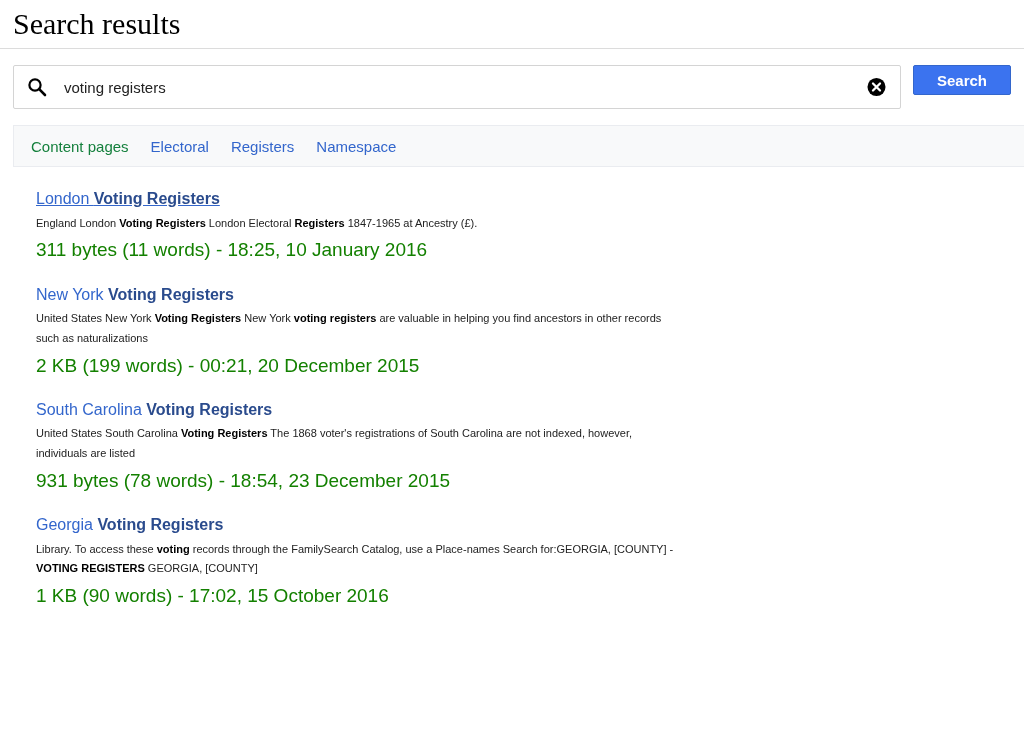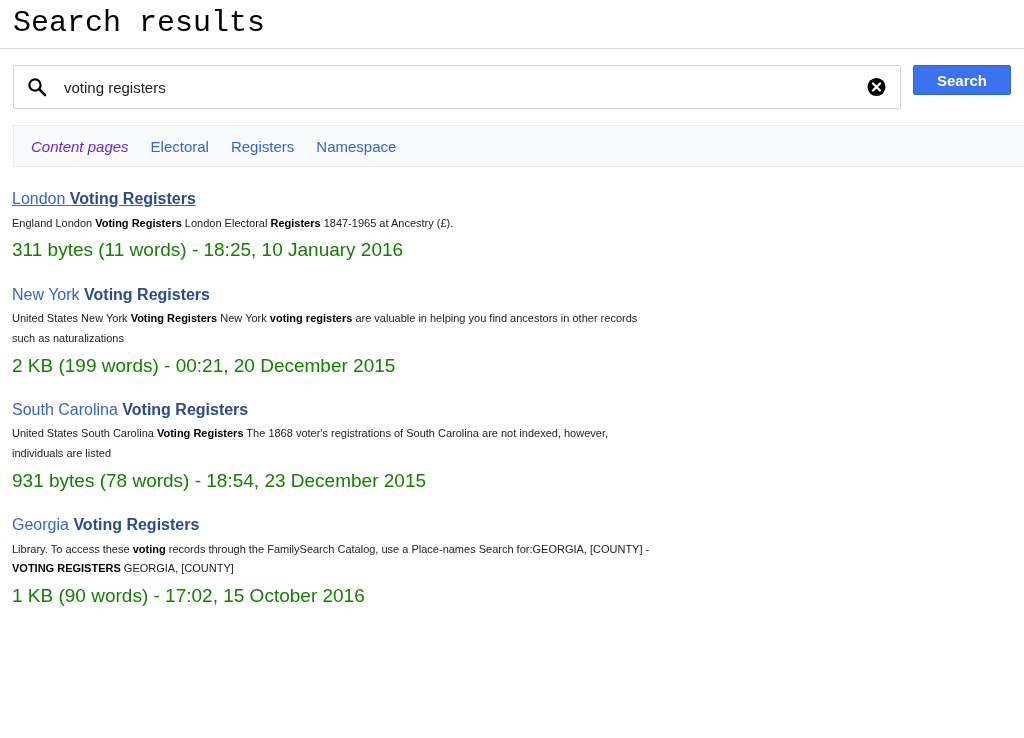--- a/index.html
+++ b/index.html
@@ -11,21 +11,21 @@
     width: 1024px;
     height: 738px;
     overflow: hidden;
     font-family: "Liberation Sans", sans-serif;
     color: #222222;
     -webkit-font-smoothing: antialiased;
   }
 
   
   .page-heading {
-    font-family: Liberation Mono, monospace;
+    font-family: Liberation Serif, serif;
     font-size: 30px;
     font-weight: normal;
     line-height: 1.1;
     color: #000000;
     margin: 0;
     padding: 7px 0 8px 13px;
     border-bottom: 1px solid #dcdcdc;
   }
 
   
@@ -109,28 +109,27 @@
     box-sizing: border-box;
   }
   .filter-item {
     font-size: 15px;
     color: #3366cc;
     margin-right: 22px;
     cursor: pointer;
     white-space: nowrap;
   }
   .filter-item.active {
-    color: #6d28d9;
+    color: #15803d;
     cursor: default;
-    font-style: italic;
   }
 
   
   .results {
-    padding: 21px 0 0 12px;
+    padding: 21px 0 0 36px;
   }
   .result {
     margin-bottom: 17px;
   }
   .result-title {
     font-size: 16px;
     color: #3366cc;
     text-decoration: none;
     line-height: 1.35;
     display: inline-block;

